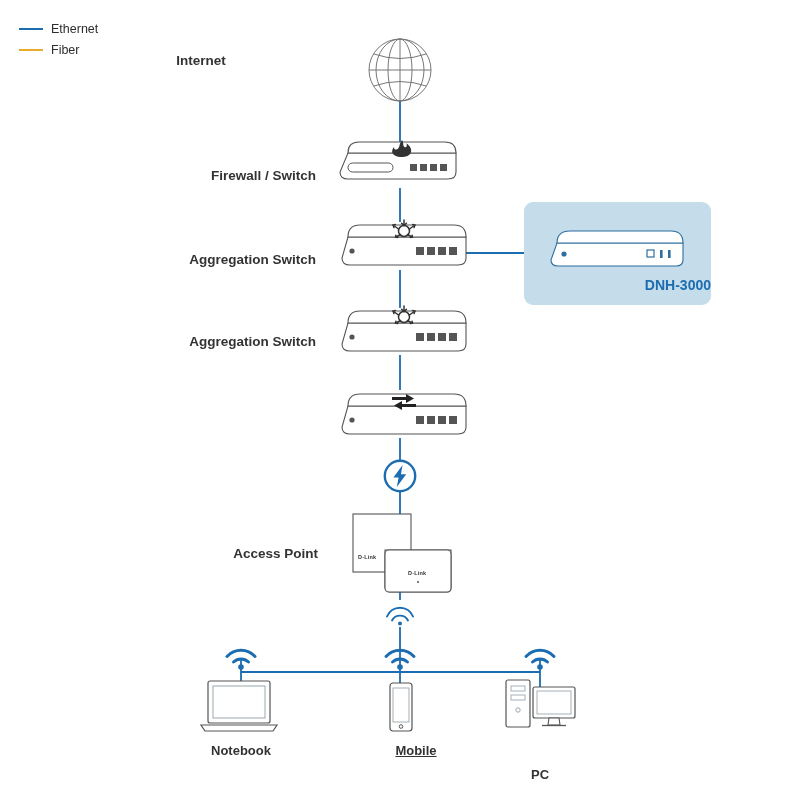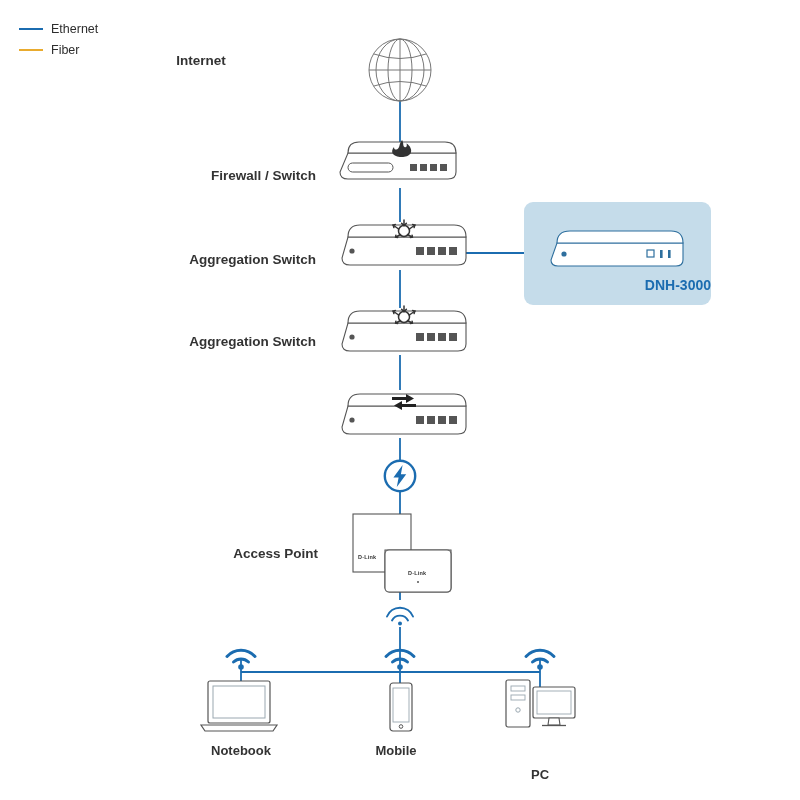--- a/index.html
+++ b/index.html
@@ -351,21 +351,21 @@
   </div>
   <div class="device-caption" style="left:171px; top:743px;">Notebook</div>
 
   <div class="node" style="left:384px; top:681px;">
     <svg width="34" height="54" viewBox="0 0 34 54">
       <rect x="6" y="2" width="22" height="48" rx="3" fill="#ffffff" stroke="#555555" stroke-width="1.2"></rect>
       <rect x="9" y="7" width="16" height="34" fill="#ffffff" stroke="#9aa7b0" stroke-width="0.9"></rect>
       <circle cx="17" cy="45.5" r="1.8" fill="none" stroke="#555555" stroke-width="1"></circle>
     </svg>
   </div>
-  <div class="device-caption" style="left:326px; top:743px;">Mobile</div>
+  <div class="device-caption" style="left:346px; top:743px;text-decoration:underline;">Mobile</div>
 
   <div class="node" style="left:503px; top:677px;">
     <svg width="76" height="56" viewBox="0 0 76 56">
       <rect x="3" y="3" width="24" height="47" rx="2" fill="#ffffff" stroke="#555555" stroke-width="1.2"></rect>
       <rect x="8" y="9" width="14" height="5" fill="#ffffff" stroke="#9aa7b0" stroke-width="0.9"></rect>
       <rect x="8" y="18" width="14" height="5" fill="#ffffff" stroke="#9aa7b0" stroke-width="0.9"></rect>
       <circle cx="15" cy="33" r="2.2" fill="none" stroke="#9aa7b0" stroke-width="1"></circle>
       <rect x="30" y="10" width="42" height="31" rx="2" fill="#ffffff" stroke="#555555" stroke-width="1.2"></rect>
       <rect x="34" y="14" width="34" height="23" fill="#ffffff" stroke="#9aa7b0" stroke-width="0.9"></rect>
       <path d="M46 41 L56 41 L57 48 L45 48 Z" fill="#ffffff" stroke="#555555" stroke-width="1.1"></path>

